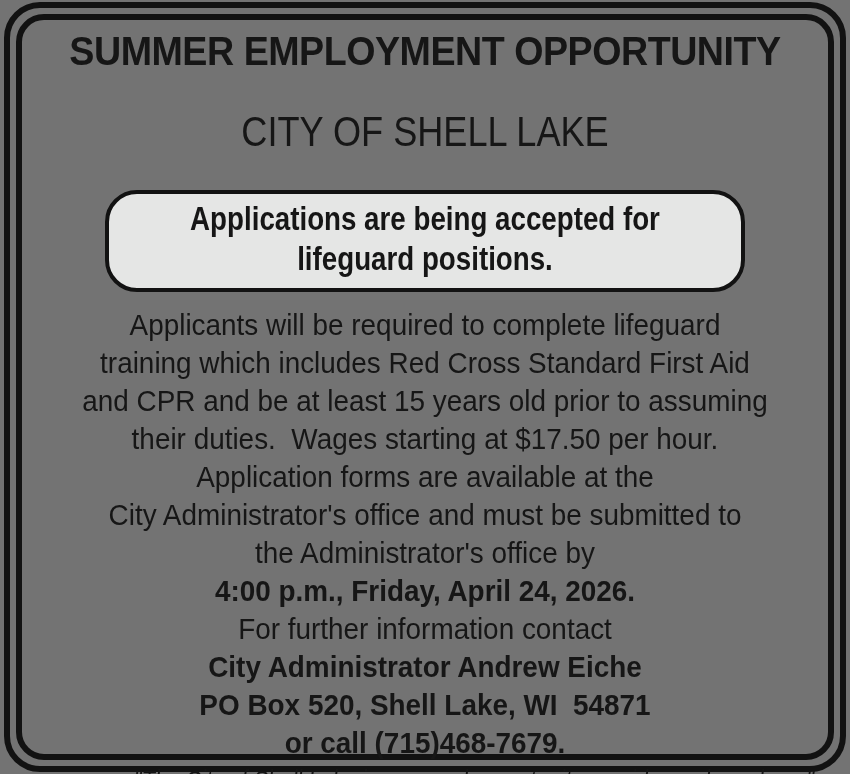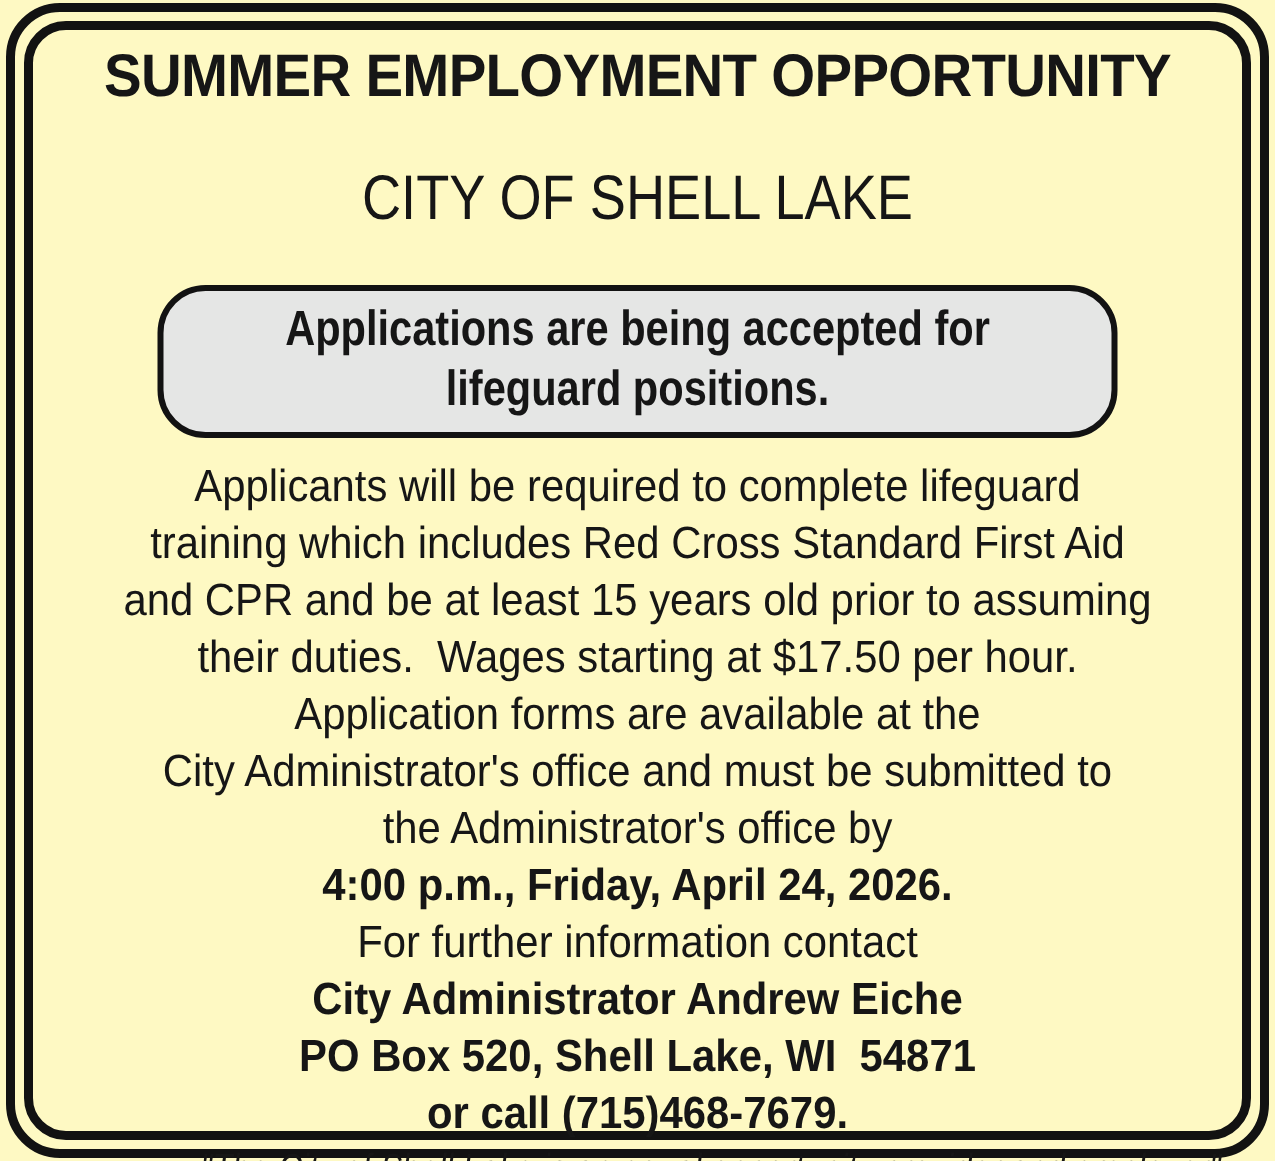--- a/index.html
+++ b/index.html
@@ -1,20 +1,20 @@
 <!DOCTYPE html>
 <html><head>
 <meta charset="utf-8">
 <style>
   html, body { margin: 0; padding: 0; background: #ffffff; }
   .canvas {
     position: relative;
     width: 850px;
     height: 774px;
-    background: #fef9c3;
+    background: #737373;
     font-family: "Liberation Sans", "DejaVu Sans", sans-serif;
     color: #161616;
     overflow: hidden;
   }
   .outer-frame {
     position: absolute;
     inset: 2px 4px;
     border: 6px solid #121212;
     border-radius: 36px;
     pointer-events: none;

